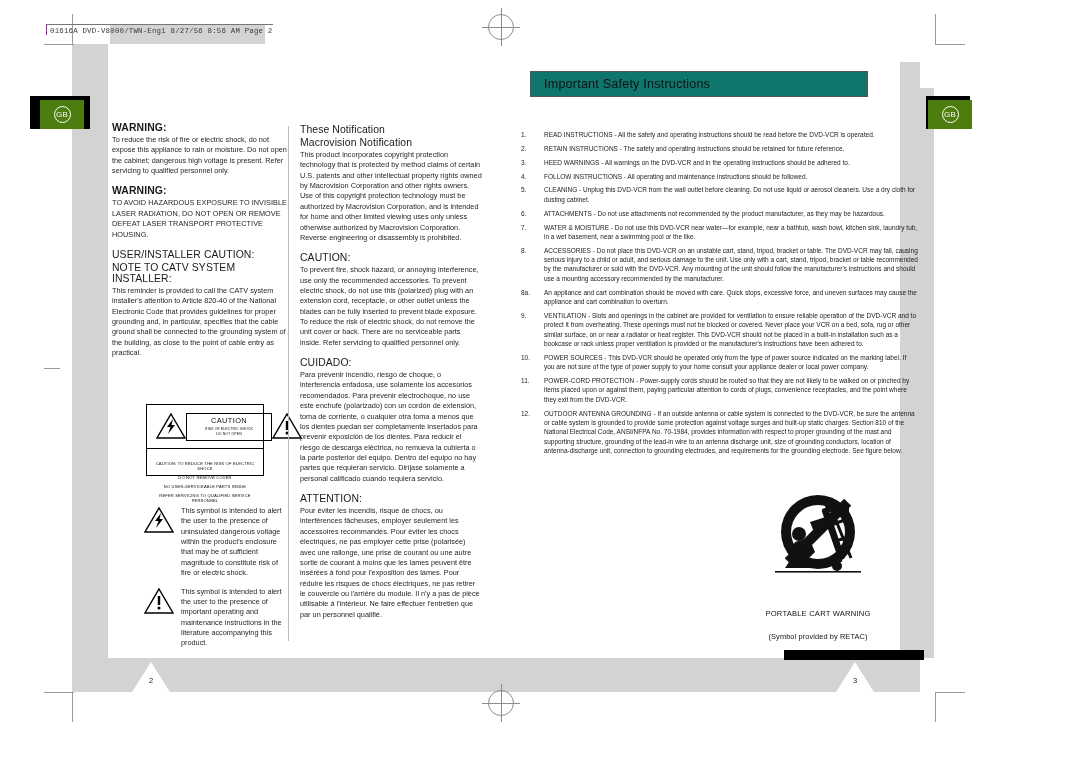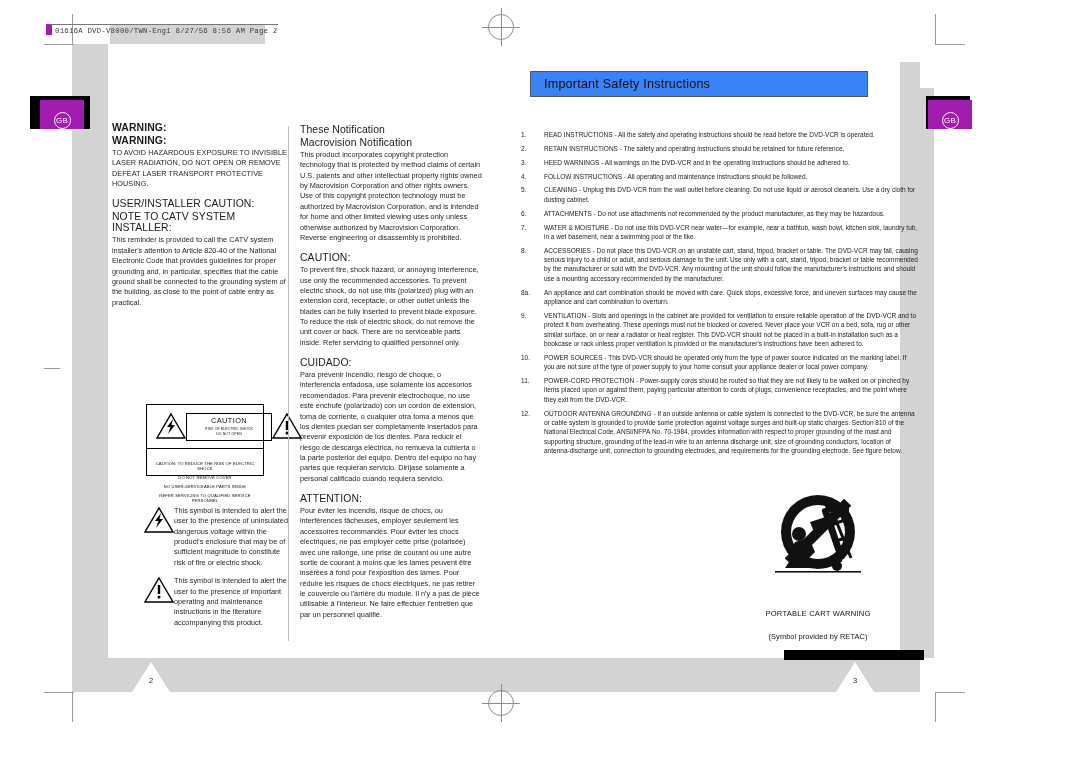--- a/index.html
+++ b/index.html
@@ -33,32 +33,32 @@
   
   .slug {
     position: absolute;
     left: 46px; top: 24px;
     font-family: "Liberation Mono", monospace;
     font-size: 7.4px;
     letter-spacing: .2px;
     color: #3b3b3b;
     white-space: nowrap;
     border-top: 1px solid #777;
-    border-left: 6px solid #a21caf;
+    border-left: 1px solid #a21caf;
     padding: 2px 0 0 3px;
   }
 
   
   .shadow { position: absolute; background: #d3d3d3; }
 
   .gb-badge {
     position: absolute;
-    background: #a21caf;
+    background: #4d7c0f;
     width: 44px; height: 29px;
-    display: flex; align-items: flex-end; justify-content: center;
+    display: flex; align-items: center; justify-content: center;
   }
   .gb-badge .gb-circle {
     width: 17px; height: 17px;
     border: 1.2px solid #fff;
     border-radius: 50%;
     color: #fff;
     font-size: 8px;
     display: flex; align-items: center; justify-content: center;
     letter-spacing: .3px;
   }
@@ -112,34 +112,35 @@
   }
   .caution-lines div {
     font-size: 4.1px;
     letter-spacing: .15px;
     margin: 4px 0;
     color: #111;
   }
 
   .symbol-row {
     display: flex;
+    gap: 7px;
     margin-bottom: 8px;
     align-items: flex-start;
   }
   .symbol-row .stxt {
     font-size: 7.3px;
     line-height: 1.42;
     color: #1f1f1f;
   }
 
   
   .title-bar {
     position: absolute;
     border: 1.2px solid #555;
-    background: #3b82f6;
+    background: #0f766e;
     display: flex; align-items: center;
     padding-left: 13px;
   }
   .title-bar span {
     font-size: 12.6px;
     color: #111;
     letter-spacing: .2px;
   }
 
   ol.safety {
@@ -226,20 +227,21 @@
   <div class="gb-badge" style="left:40px; top:100px;">
     <span class="gb-circle">GB</span>
   </div>
   <div class="gb-badge" style="left:928px; top:100px;">
     <span class="gb-circle">GB</span>
   </div>
 
   <div class="col" style="left:112px; top:122px; width:176px;">
 
     <h2 class="sec bold">WARNING:</h2>
+    <p class="body">To reduce the risk of fire or electric shock, do not expose this appliance to rain or moisture. Do not open the cabinet; dangerous high voltage is present. Refer servicing to qualified personnel only.</p>
 
     <h2 class="sec bold">WARNING:</h2>
     <p class="body caps">TO AVOID HAZARDOUS EXPOSURE TO INVISIBLE LASER RADIATION, DO NOT OPEN OR REMOVE DEFEAT LASER TRANSPORT PROTECTIVE HOUSING.</p>
 
     <h2 class="sec">USER/INSTALLER CAUTION:</h2>
 
     <h2 class="sec">NOTE TO CATV SYSTEM INSTALLER:</h2>
     <p class="body">This reminder is provided to call the CATV system installer's attention to Article 820-40 of the National Electronic Code that provides guidelines for proper grounding and, in particular, specifies that the cable ground shall be connected to the grounding system of the building, as close to the point of cable entry as practical.</p>
   </div>
 

